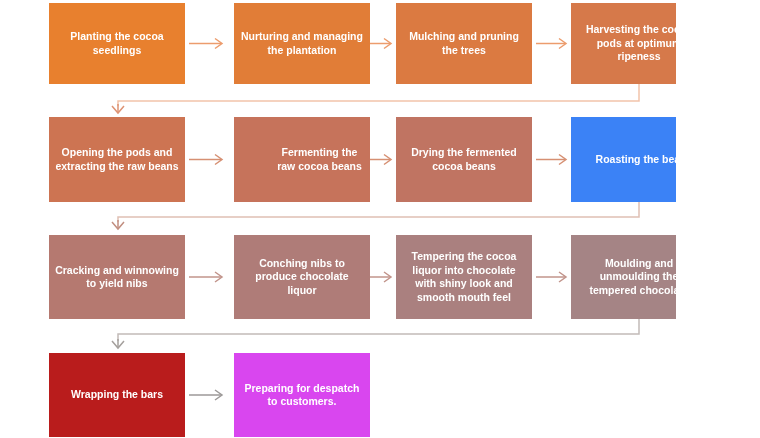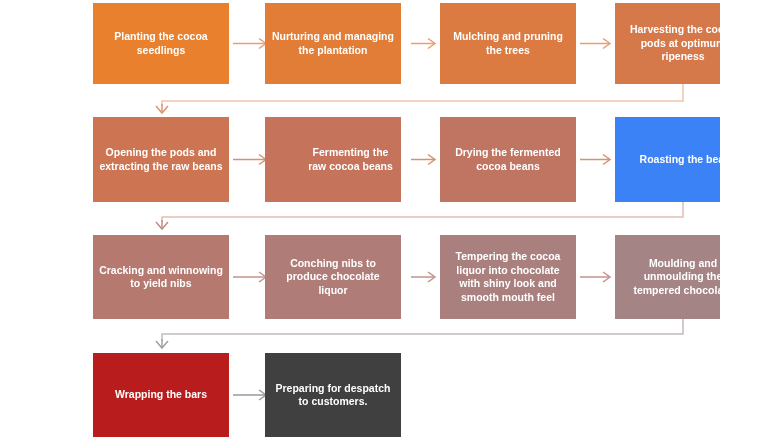--- a/index.html
+++ b/index.html
@@ -1,31 +1,31 @@
 <!DOCTYPE html>
 <html><head>
 <meta charset="utf-8">
 <style>
   html,body{margin:0;padding:0;background:#ffffff;}
   .canvas{
     position:relative;width:676px;height:438px;background:#ffffff;
-    font-family:"Liberation Sans",sans-serif;overflow:hidden;margin-left:44px;
+    font-family:"Liberation Sans",sans-serif;overflow:hidden;
   }
   .box{
     position:absolute;width:136px;box-sizing:border-box;
     display:flex;align-items:center;justify-content:center;
     padding:2px 6px;text-align:center;
     color:#ffffff;font-weight:bold;font-size:10.5px;line-height:13.5px;
   }
   .r1{top:3px;height:81px}
   .r2{top:117px;height:85px}
   .r3{top:235px;height:84px}
   .r4{top:353px;height:84px}
   .c1{left:49px}
-  .c2{left:221px}
+  .c2{left:234px}
   .c3{left:396px}
   .c4{left:571px}
   svg.connectors{position:absolute;left:0;top:0;width:760px;height:438px;}
   svg.connectors *{fill:none;stroke-width:1.5px;}
 </style>
 </head>
 <body>
 
 <div class="canvas">
 
@@ -129,17 +129,17 @@
   <div class="box r3 c3" style="background-color: rgb(170, 128, 127);">
     <span>Tempering the cocoa liquor into chocolate with shiny look and smooth mouth feel</span>
   </div>
   <div class="box r3 c4" style="background-color: rgb(165, 132, 133);">
     <span>Moulding and unmoulding the tempered chocolate</span>
   </div>
 
   <div class="box r4 c1" style="background-color: #b91c1c; text-align: center;">
     <span>Wrapping the bars</span>
   </div>
-  <div class="box r4 c2" style="background-color: #404040;">
+  <div class="box r4 c2" style="background-color: #d946ef;">
     <span>Preparing for despatch to customers.</span>
   </div>
 
 </div>
 
 </body></html>

